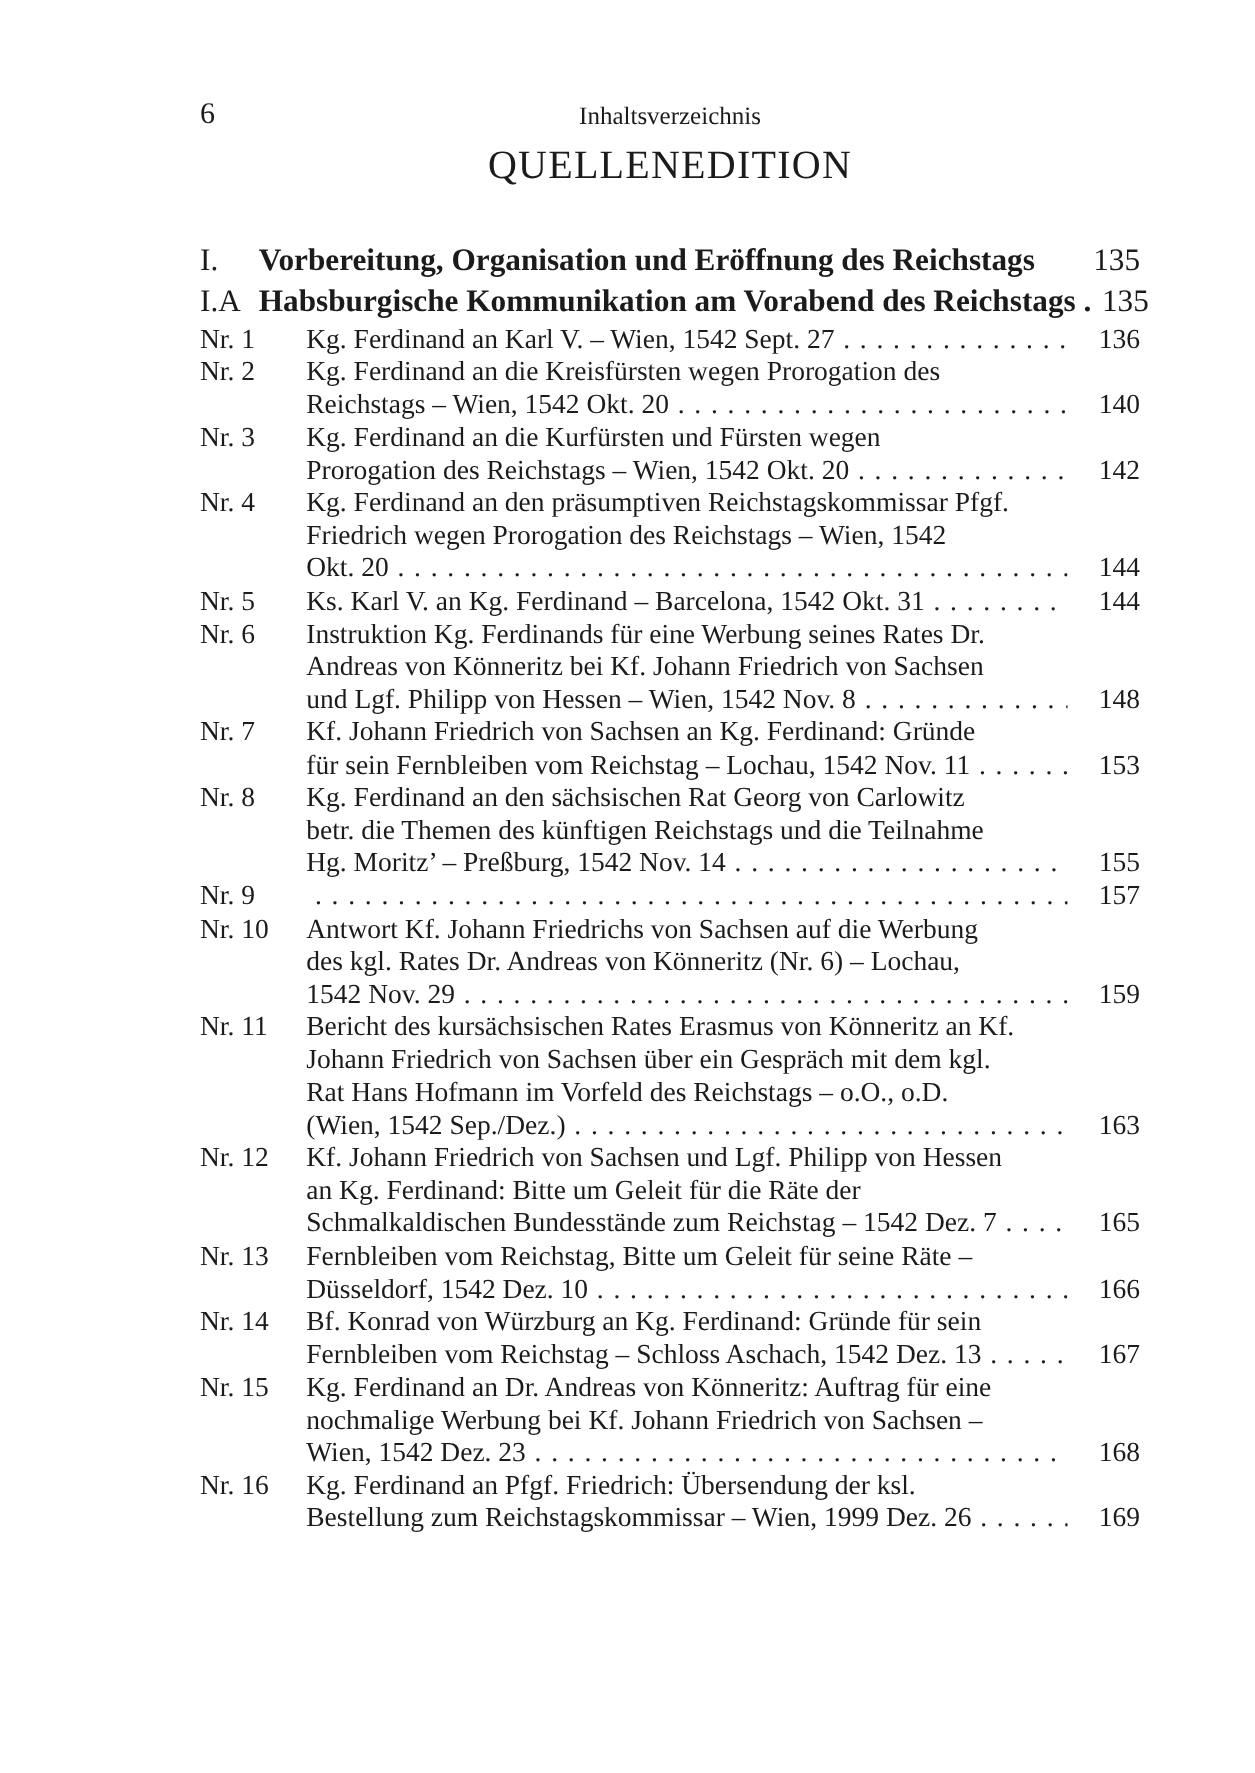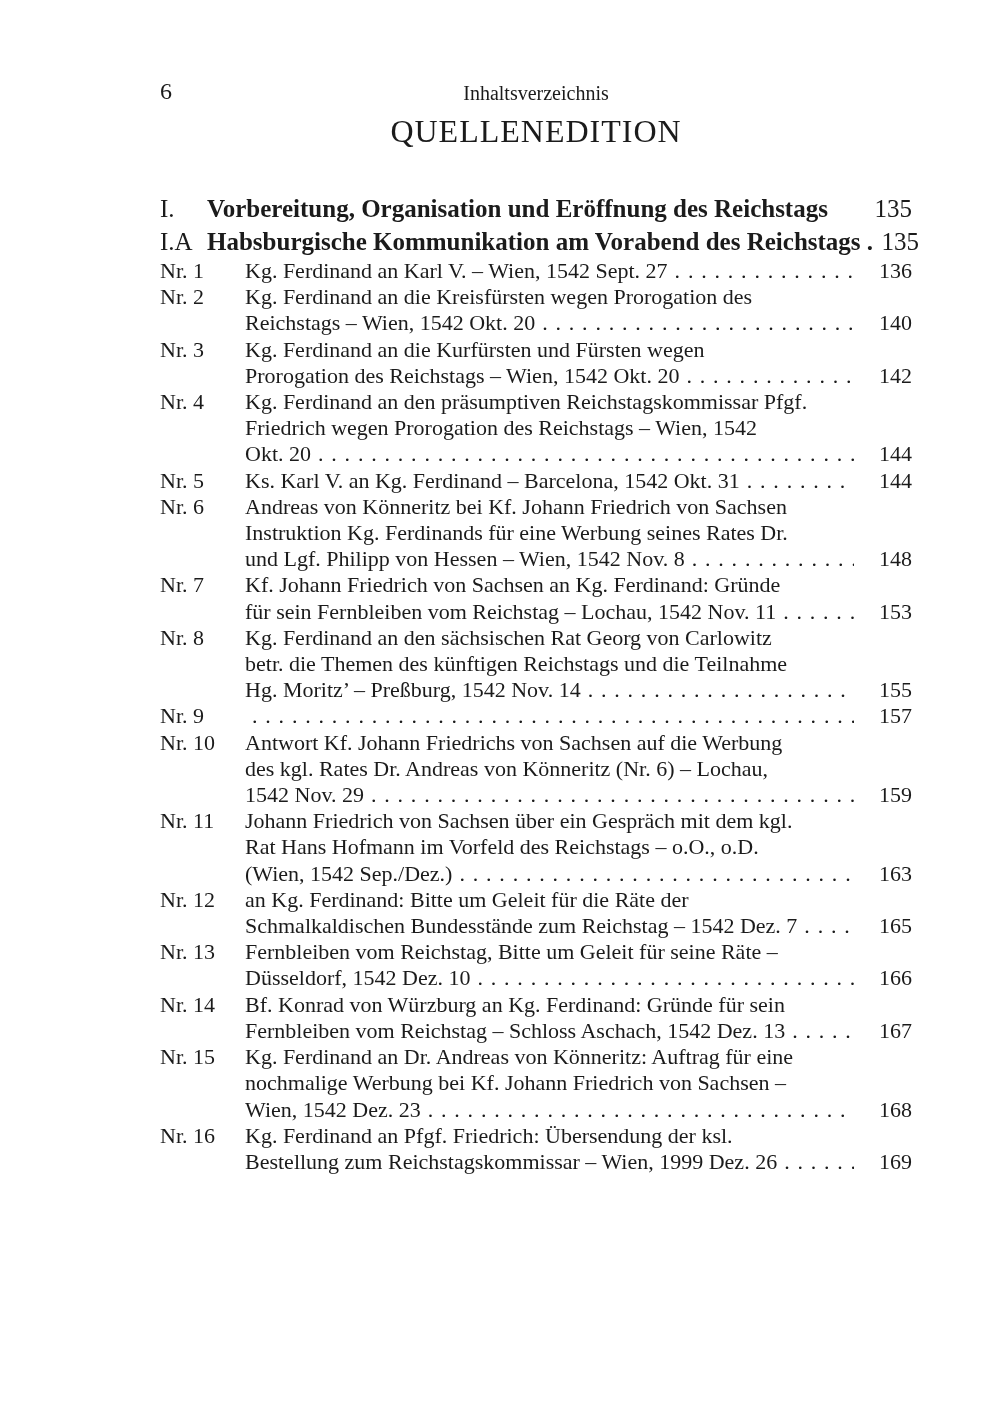--- a/index.html
+++ b/index.html
@@ -156,22 +156,22 @@
           <div class="entry-line-last">
             <span class="entry-text">Ks. Karl V. an Kg. Ferdinand – Barcelona, 1542 Okt. 31</span>
             <span class="dot-leader">. . . . . . . . . . . . . . . . . . . . . . . . . . . . . . . . . . . . . . . . . . . . . . . . . . . . . . . . . . . . . . . . . . . . . . . . . . . . . . . .</span>
             <span class="page-ref">144</span>
           </div>
         </div>
       </div>
       <div class="entry-row">
         <span class="entry-num">Nr. 6</span>
         <div class="entry-body">
+          <div class="entry-line">Instruktion Kg. Ferdinands für eine Werbung seines Rates Dr.</div>
           <div class="entry-line">Andreas von Könneritz bei Kf. Johann Friedrich von Sachsen</div>
-          <div class="entry-line">Instruktion Kg. Ferdinands für eine Werbung seines Rates Dr.</div>
           <div class="entry-line-last">
             <span class="entry-text">und Lgf. Philipp von Hessen – Wien, 1542 Nov. 8</span>
             <span class="dot-leader">. . . . . . . . . . . . . . . . . . . . . . . . . . . . . . . . . . . . . . . . . . . . . . . . . . . . . . . . . . . . . . . . . . . . . . . . . . . . . . . .</span>
             <span class="page-ref">148</span>
           </div>
         </div>
       </div>
       <div class="entry-row">
         <span class="entry-num">Nr. 7</span>
         <div class="entry-body">
@@ -212,32 +212,34 @@
           <div class="entry-line-last">
             <span class="entry-text">1542 Nov. 29</span>
             <span class="dot-leader">. . . . . . . . . . . . . . . . . . . . . . . . . . . . . . . . . . . . . . . . . . . . . . . . . . . . . . . . . . . . . . . . . . . . . . . . . . . . . . . .</span>
             <span class="page-ref">159</span>
           </div>
         </div>
       </div>
       <div class="entry-row">
         <span class="entry-num">Nr. 11</span>
         <div class="entry-body">
+          <div class="entry-line">Bericht des kursächsischen Rates Erasmus von Könneritz an Kf.</div>
           <div class="entry-line">Johann Friedrich von Sachsen über ein Gespräch mit dem kgl.</div>
           <div class="entry-line">Rat Hans Hofmann im Vorfeld des Reichstags – o.O., o.D.</div>
           <div class="entry-line-last">
             <span class="entry-text">(Wien, 1542 Sep./Dez.)</span>
             <span class="dot-leader">. . . . . . . . . . . . . . . . . . . . . . . . . . . . . . . . . . . . . . . . . . . . . . . . . . . . . . . . . . . . . . . . . . . . . . . . . . . . . . . .</span>
             <span class="page-ref">163</span>
           </div>
         </div>
       </div>
       <div class="entry-row">
         <span class="entry-num">Nr. 12</span>
         <div class="entry-body">
+          <div class="entry-line">Kf. Johann Friedrich von Sachsen und Lgf. Philipp von Hessen</div>
           <div class="entry-line">an Kg. Ferdinand: Bitte um Geleit für die Räte der</div>
           <div class="entry-line-last">
             <span class="entry-text">Schmalkaldischen Bundesstände zum Reichstag – 1542 Dez. 7</span>
             <span class="dot-leader">. . . . . . . . . . . . . . . . . . . . . . . . . . . . . . . . . . . . . . . . . . . . . . . . . . . . . . . . . . . . . . . . . . . . . . . . . . . . . . . .</span>
             <span class="page-ref">165</span>
           </div>
         </div>
       </div>
       <div class="entry-row">
         <span class="entry-num">Nr. 13</span>

